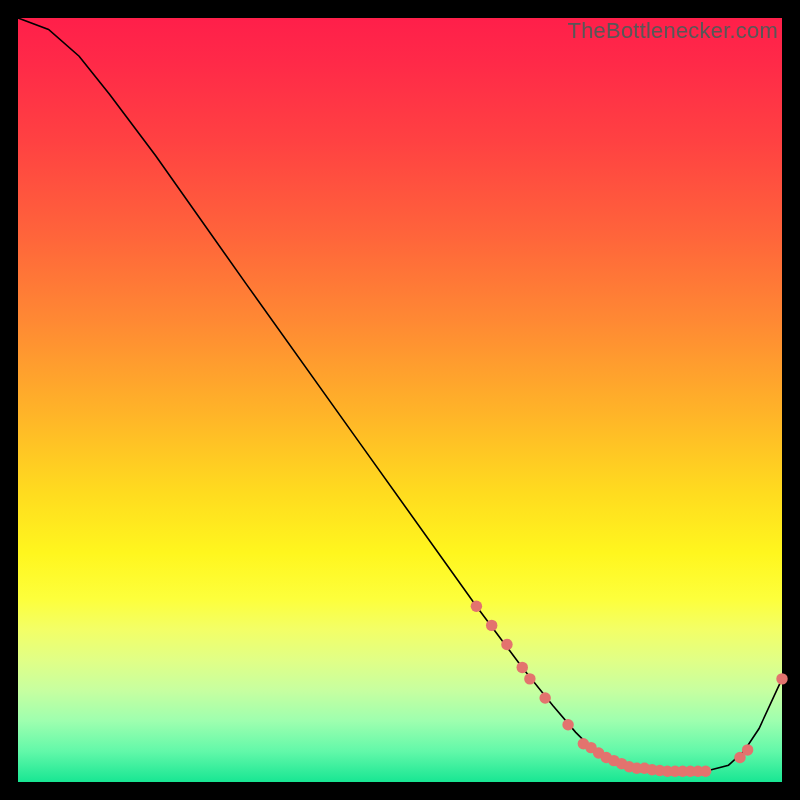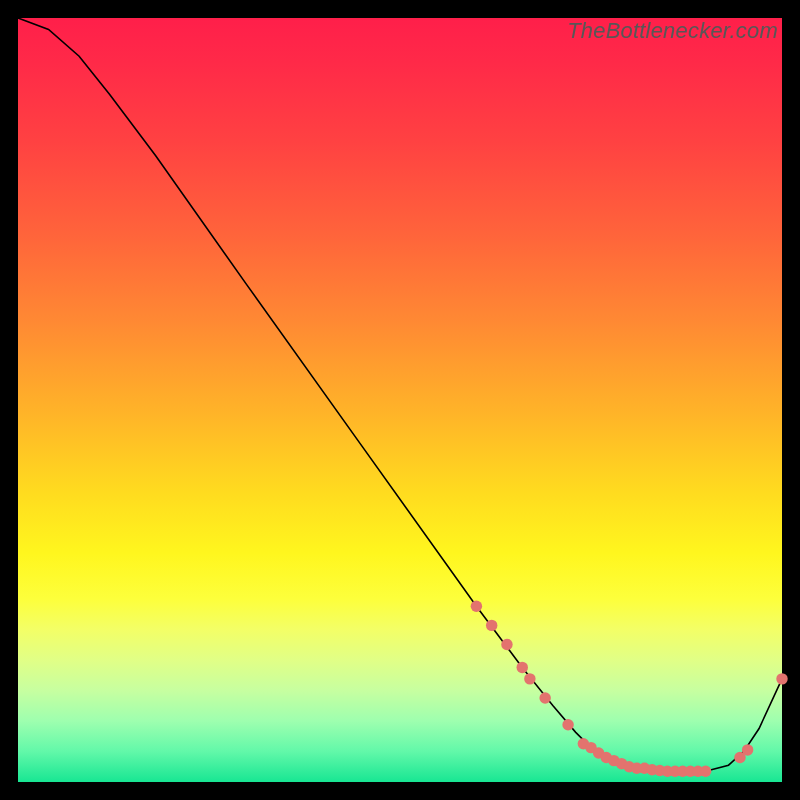--- a/index.html
+++ b/index.html
@@ -8,21 +8,20 @@
     width: 800px;
     height: 800px;
     background: #000;
     font-family: Arial, Helvetica, sans-serif;
     overflow: hidden;
   }
   .stage {
     position: relative;
     width: 736px;
     height: 800px;
-    font-style: italic;
   }
   .plot-area {
     position: absolute;
     left: 18px;
     top: 18px;
     width: 764px;
     height: 764px;
     
     background: linear-gradient(
       to bottom,

